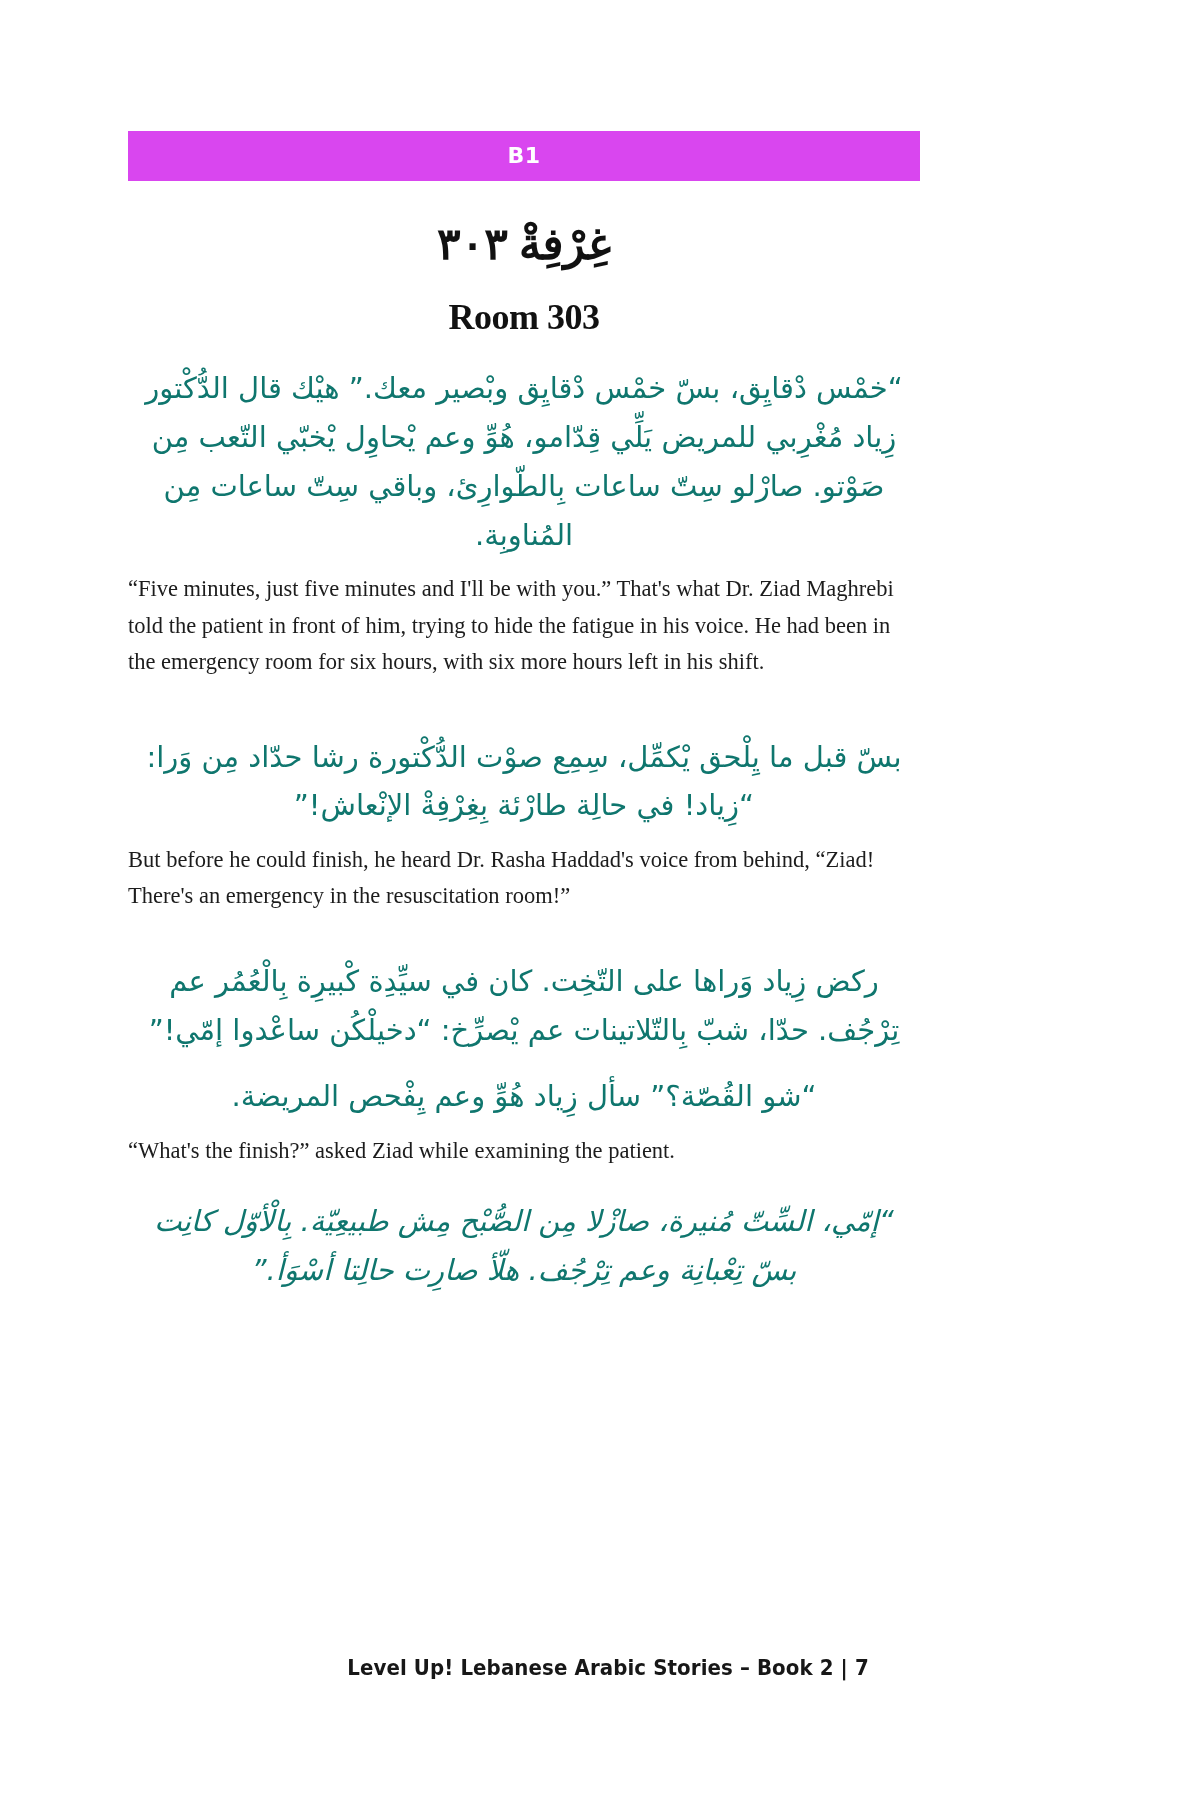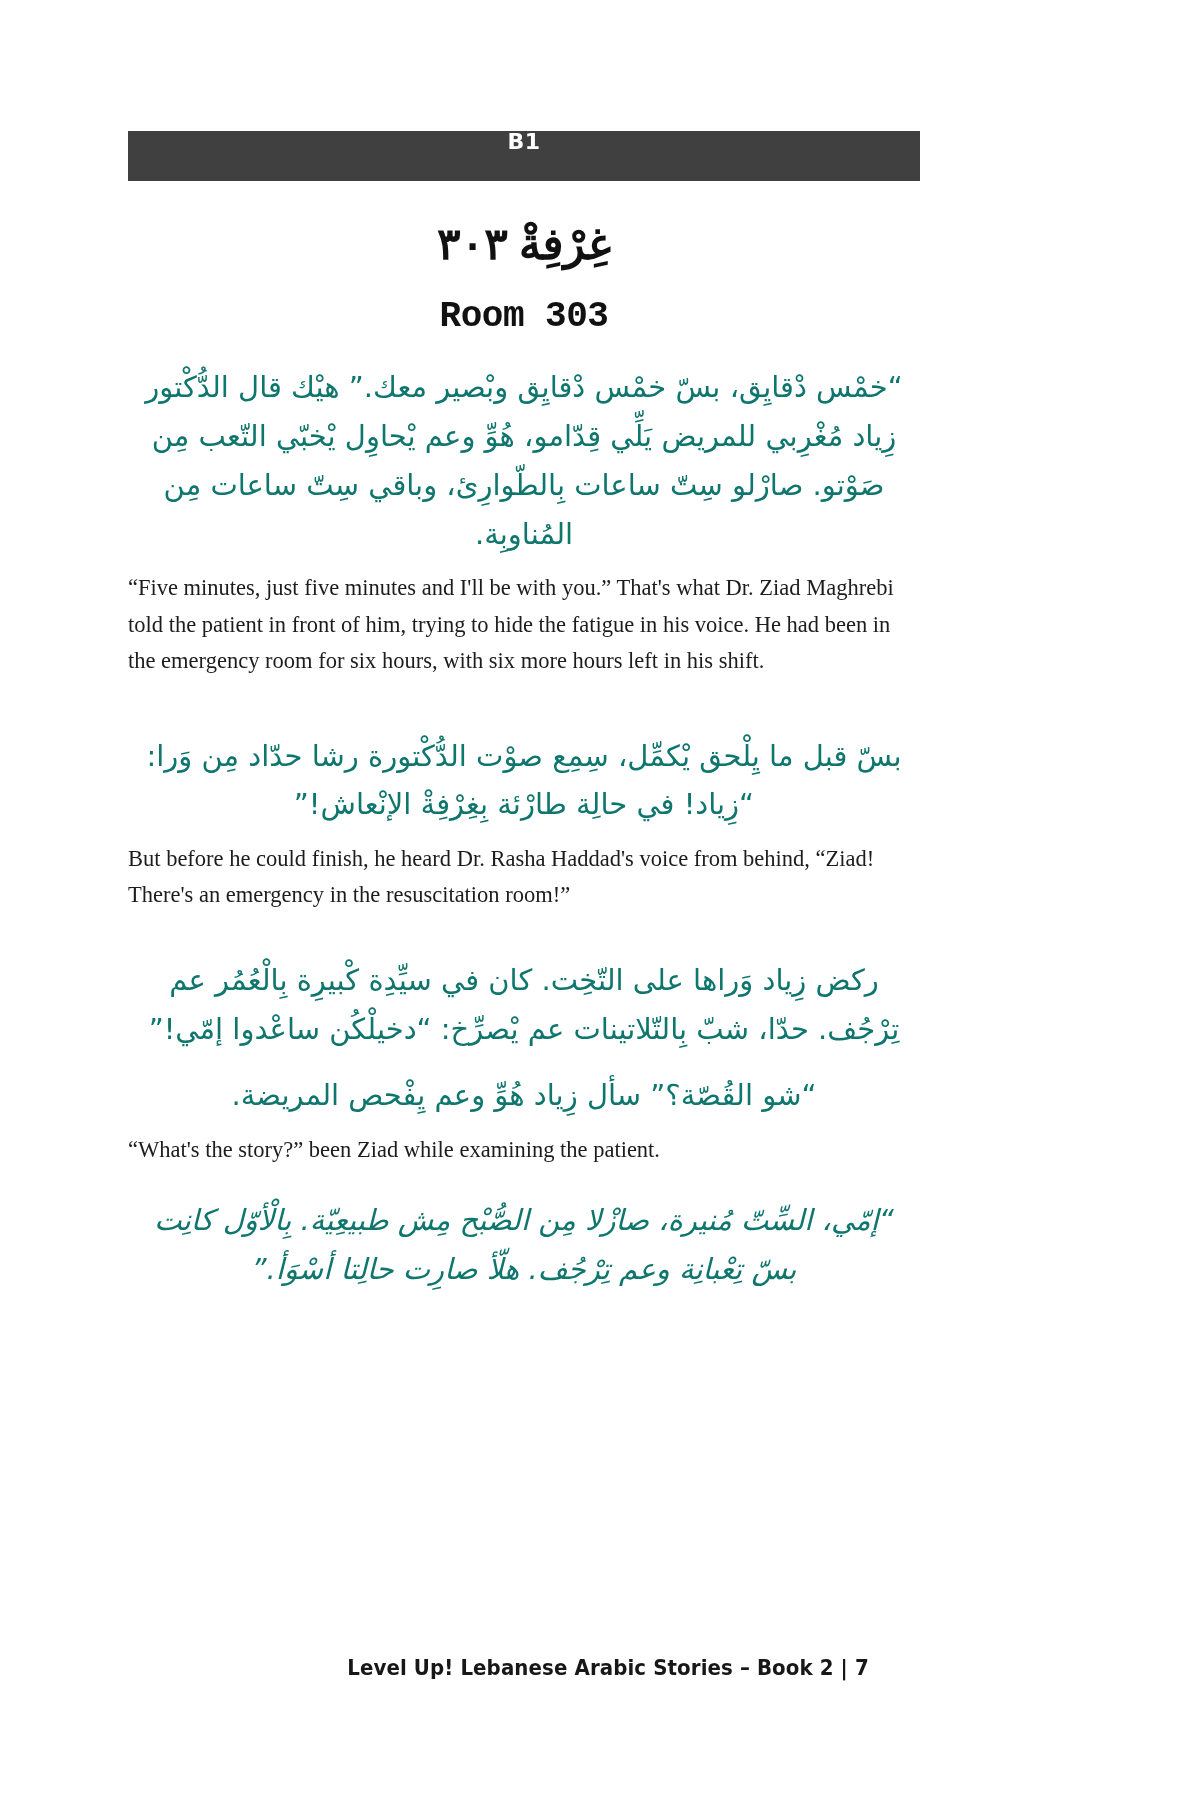--- a/index.html
+++ b/index.html
@@ -28,24 +28,24 @@
 
   .content {
     position: absolute;
     left: 128px;
     top: 131px;
     width: 792px;
   }
 
   
   .level-banner {
-    background: #404040;
+    background: #d946ef;
     height: 50px;
     display: flex;
-    align-items: flex-start;
+    align-items: center;
     justify-content: center;
   }
   .level-banner-label {
     color: #ffffff;
     font-family: "DejaVu Sans", sans-serif;
     font-weight: 700;
     font-size: 22px;
     letter-spacing: 0.5px;
     line-height: 1;
   }
@@ -56,21 +56,21 @@
     text-align: center;
     font-family: Liberation Serif, serif;
     font-weight: 700;
     font-size: 44px;
     line-height: 1.35;
     color: #111111;
     margin: 34px 0 0 0;
   }
   .title-en {
     text-align: center;
-    font-family: Liberation Mono, monospace;
+    font-family: Liberation Serif, serif;
     font-weight: 700;
     font-size: 36px;
     letter-spacing: -0.5px;
     color: #111111;
     margin: 22px 0 0 0;
   }
 
   
   .block {
     margin-top: 26px;
@@ -145,21 +145,21 @@
       <p class="par-ar">بسّ قبل ما يِلْحق يْكمِّل، سِمِع صوْت الدُّكْتورة رشا حدّاد مِن وَرا: “زِياد! في حالِة طارْئة بِغِرْفِةْ الإنْعاش!”</p>
       <p class="par-en">But before he could finish, he heard Dr. Rasha Haddad's voice from behind, “Ziad! There's an emergency in the resuscitation room!”</p>
     </div>
 
     <div class="block b3">
       <p class="par-ar">ركض زِياد وَراها على التّخِت. كان في سيِّدِة كْبيرِة بِالْعُمُر عم تِرْجُف. حدّا، شبّ بِالتّلاتينات عم يْصرِّخ: “دخيلْكُن ساعْدوا إمّي!”</p>
     </div>
 
     <div class="block b4">
       <p class="par-ar">“شو القُصّة؟” سأل زِياد هُوِّ وعم يِفْحص المريضة.</p>
-      <p class="par-en">“What's the story?” been Ziad while examining the patient.</p>
+      <p class="par-en">“What's the finish?” asked Ziad while examining the patient.</p>
     </div>
 
     <div class="block b5">
       <p class="par-ar">“إمّي، السِّتّ مُنيرة، صازْلا مِن الصُّبْح مِش طبيعِيّة. بِالْأوّل كانِت بسّ تِعْبانِة وعم تِرْجُف. هلّأ صارِت حالِتا أسْوَأ.”</p>
     </div>
 
   </div>
 
   <div class="footer">
     <span class="footer-text">Level Up! Lebanese Arabic Stories – Book 2 | 7</span>

